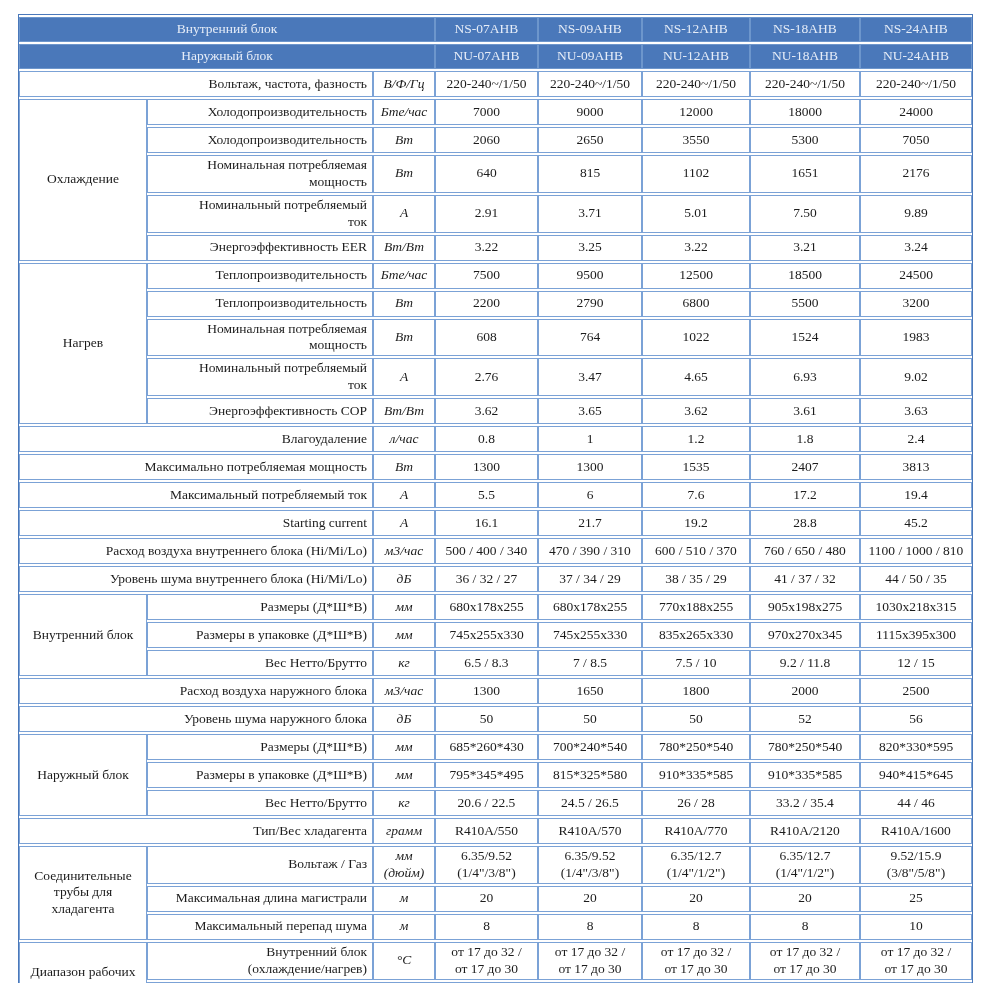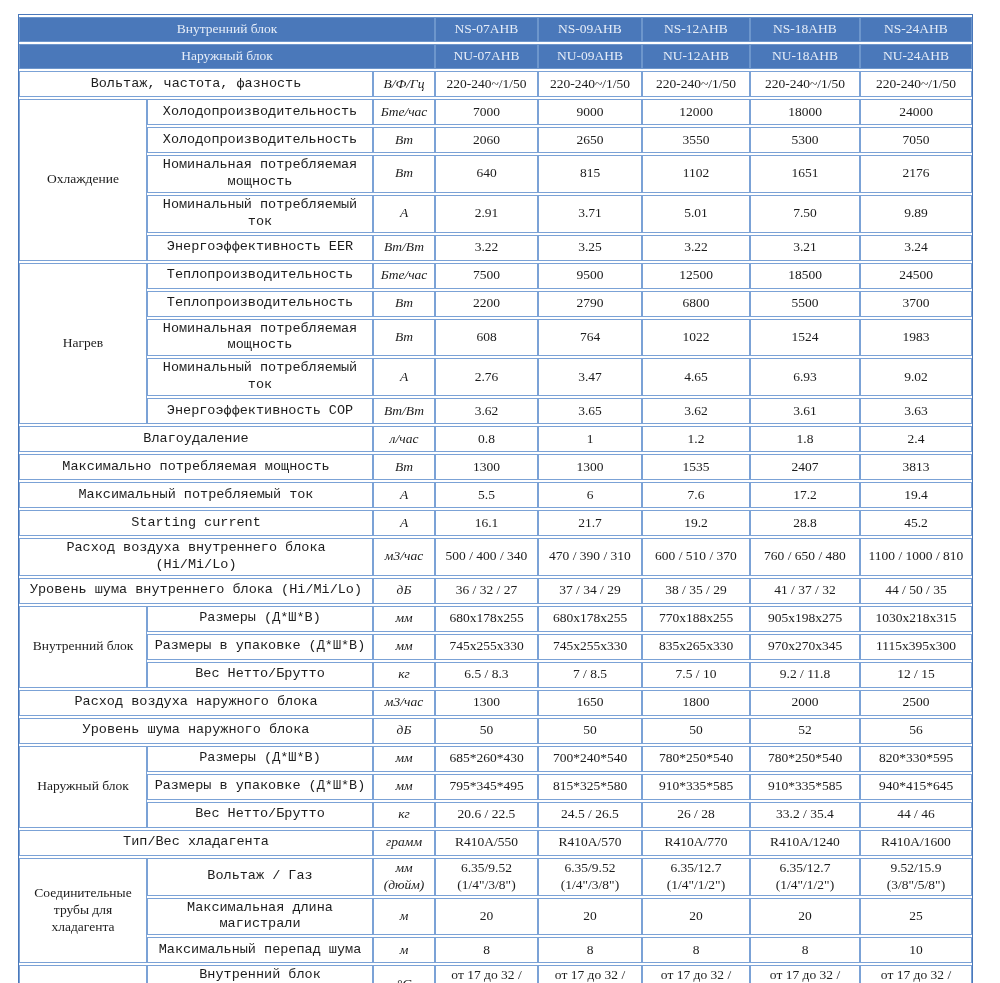--- a/index.html
+++ b/index.html
@@ -32,21 +32,21 @@
     height:22px;
     line-height:1.25;
   }
   th.model-cell, td.band-label{
     background:var(--hdr-bg);
     color:var(--hdr-text);
     border-color:#6d96cc;
     text-align:center;
     height:21px;
   }
-  td.row-label{text-align:center;font-family:Liberation Mono, monospace;}
+  td.row-label{text-align:right;}
   td.group-label{text-align:center;margin-top:32px;}
   td.unit-cell{text-align:center;font-style:italic;}
   td.value-cell{text-align:center;}
 </style>
 </head>
 <body>
 
 <div class="table-wrap">
   <table>
     <colgroup>
@@ -145,21 +145,21 @@
           <td class="value-cell">18500</td>
           <td class="value-cell">24500</td>
         </tr>
         <tr>
           <td class="row-label">Теплопроизводительность</td>
           <td class="unit-cell">Вт</td>
           <td class="value-cell">2200</td>
           <td class="value-cell">2790</td>
           <td class="value-cell">6800</td>
           <td class="value-cell">5500</td>
-          <td class="value-cell">3700</td>
+          <td class="value-cell">3200</td>
         </tr>
         <tr>
           <td class="row-label">Номинальная потребляемая
 мощность</td>
           <td class="unit-cell">Вт</td>
           <td class="value-cell">608</td>
           <td class="value-cell">764</td>
           <td class="value-cell">1022</td>
           <td class="value-cell">1524</td>
           <td class="value-cell">1983</td>
@@ -310,21 +310,21 @@
           <td class="value-cell">26 / 28</td>
           <td class="value-cell">33.2 / 35.4</td>
           <td class="value-cell">44 / 46</td>
         </tr>
         <tr>
           <td class="row-label" colspan="2">Тип/Вес хладагента</td>
           <td class="unit-cell">грамм</td>
           <td class="value-cell">R410A/550</td>
           <td class="value-cell">R410A/570</td>
           <td class="value-cell">R410A/770</td>
-          <td class="value-cell">R410A/1240</td>
+          <td class="value-cell">R410A/2120</td>
           <td class="value-cell">R410A/1600</td>
         </tr>
         <tr>
           <td class="group-label" rowspan="3">Соединительные
 трубы для
 хладагента</td>
           <td class="row-label">Вольтаж / Газ</td>
           <td class="unit-cell">мм
 (дюйм)</td>
           <td class="value-cell">6.35/9.52

